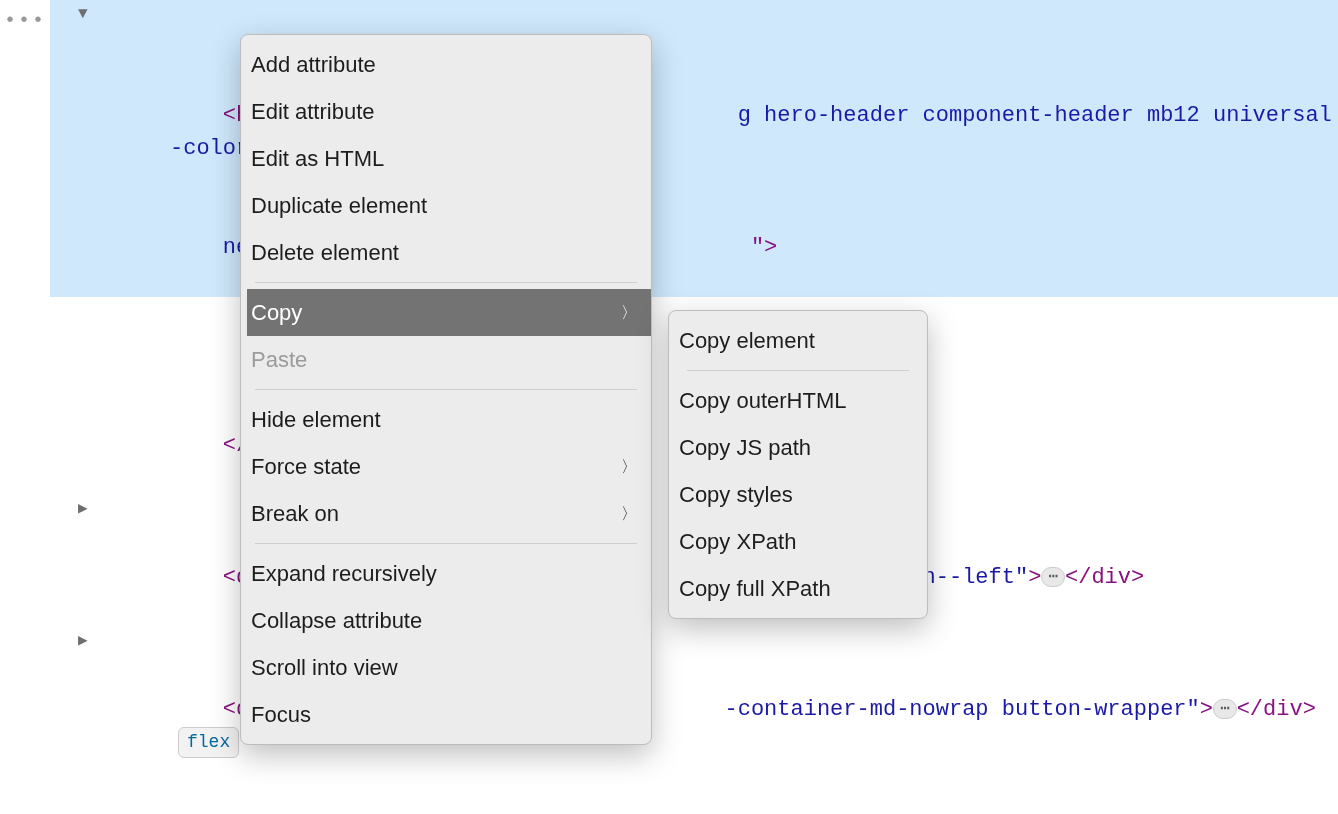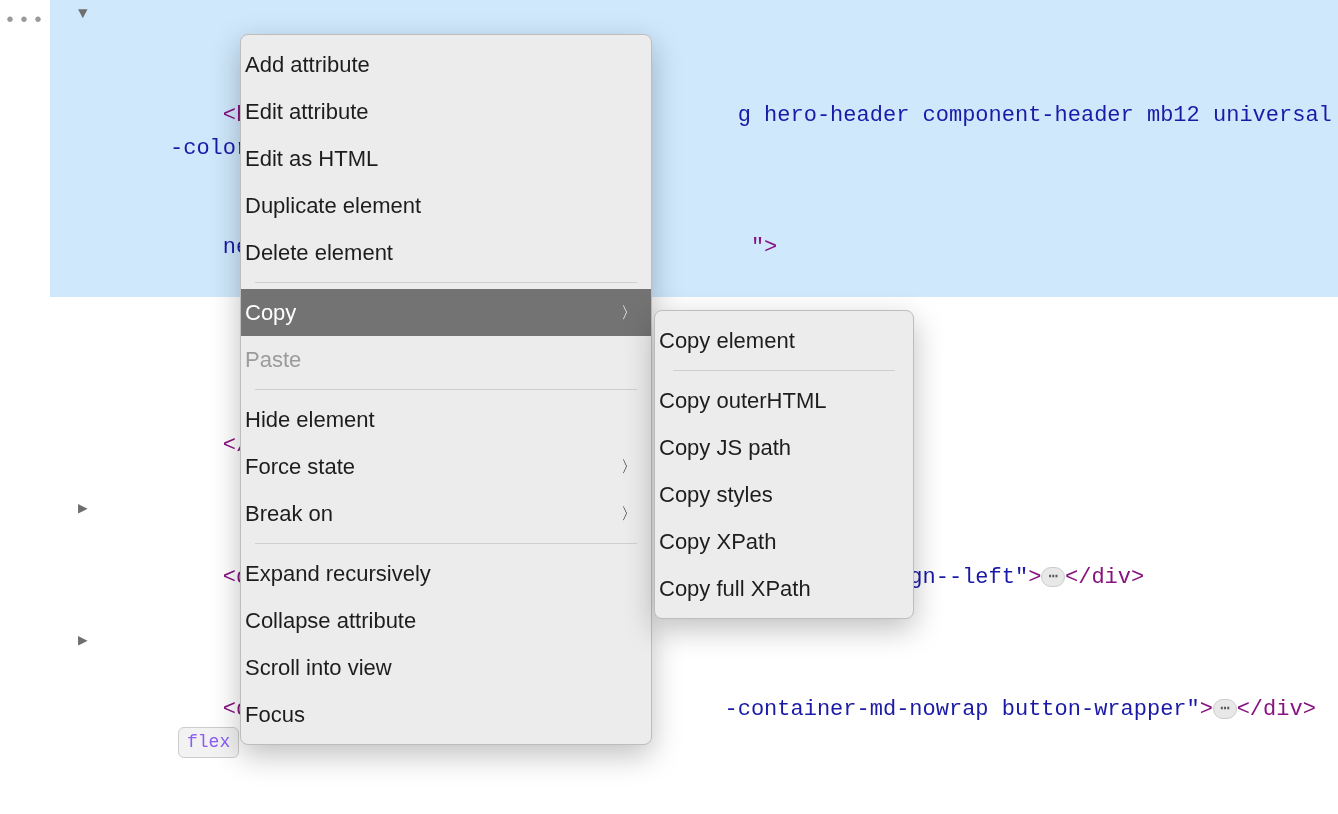--- a/index.html
+++ b/index.html
@@ -65,21 +65,21 @@
     color: #5a5a5a;
   }
   .flex-pill {
     display: inline-block;
     background: #f2f2f2;
     border: 1px solid #ccc;
     border-radius: 6px;
     font-size: 18px;
     padding: 1px 8px;
     margin-left: 8px;
-    color: #8b5cf6;
+    color: #0369a1;
     vertical-align: middle;
   }
   .indent1 { padding-left: 80px; }
   .indent2 { padding-left: 120px; }
   .indent3 { padding-left: 150px; }
 
   
   .menu {
     position: absolute;
     background: #ececec;
@@ -88,20 +88,21 @@
     box-shadow: 0 10px 30px rgba(0,0,0,0.25);
     padding: 6px 0;
     font-family: -apple-system, "Helvetica Neue", Arial, sans-serif;
     font-size: 22px;
     color: #1d1d1d;
   }
   .menu .item {
     padding: 7px 26px 7px 4px;
     position: relative;
     cursor: default;
+    margin-left: 6px;
   }
   .menu .item.disabled { color: #9b9b9b; }
   .menu .item.hl {
     background: #737373;
     color: #fff;
   }
   .menu .sep {
     height: 1px;
     background: #cfcfcf;
     margin: 6px 14px;
@@ -165,21 +166,21 @@
   <div class="item">Hide element</div>
   <div class="item"><span>Force state</span><span class="arrow">〉</span></div>
   <div class="item"><span>Break on</span><span class="arrow">〉</span></div>
   <div class="sep"></div>
   <div class="item">Expand recursively</div>
   <div class="item">Collapse attribute</div>
   <div class="item">Scroll into view</div>
   <div class="item">Focus</div>
 </div>
 
-<div class="menu submenu" style="left:654px; top:310px; width:260px;">
+<div class="menu submenu" style="left:668px; top:310px; width:260px;">
   <div class="item">Copy element</div>
   <div class="sep"></div>
   <div class="item">Copy outerHTML</div>
   <div class="item">Copy JS path</div>
   <div class="item">Copy styles</div>
   <div class="item">Copy XPath</div>
   <div class="item">Copy full XPath</div>
 </div>
 
 </body></html>

